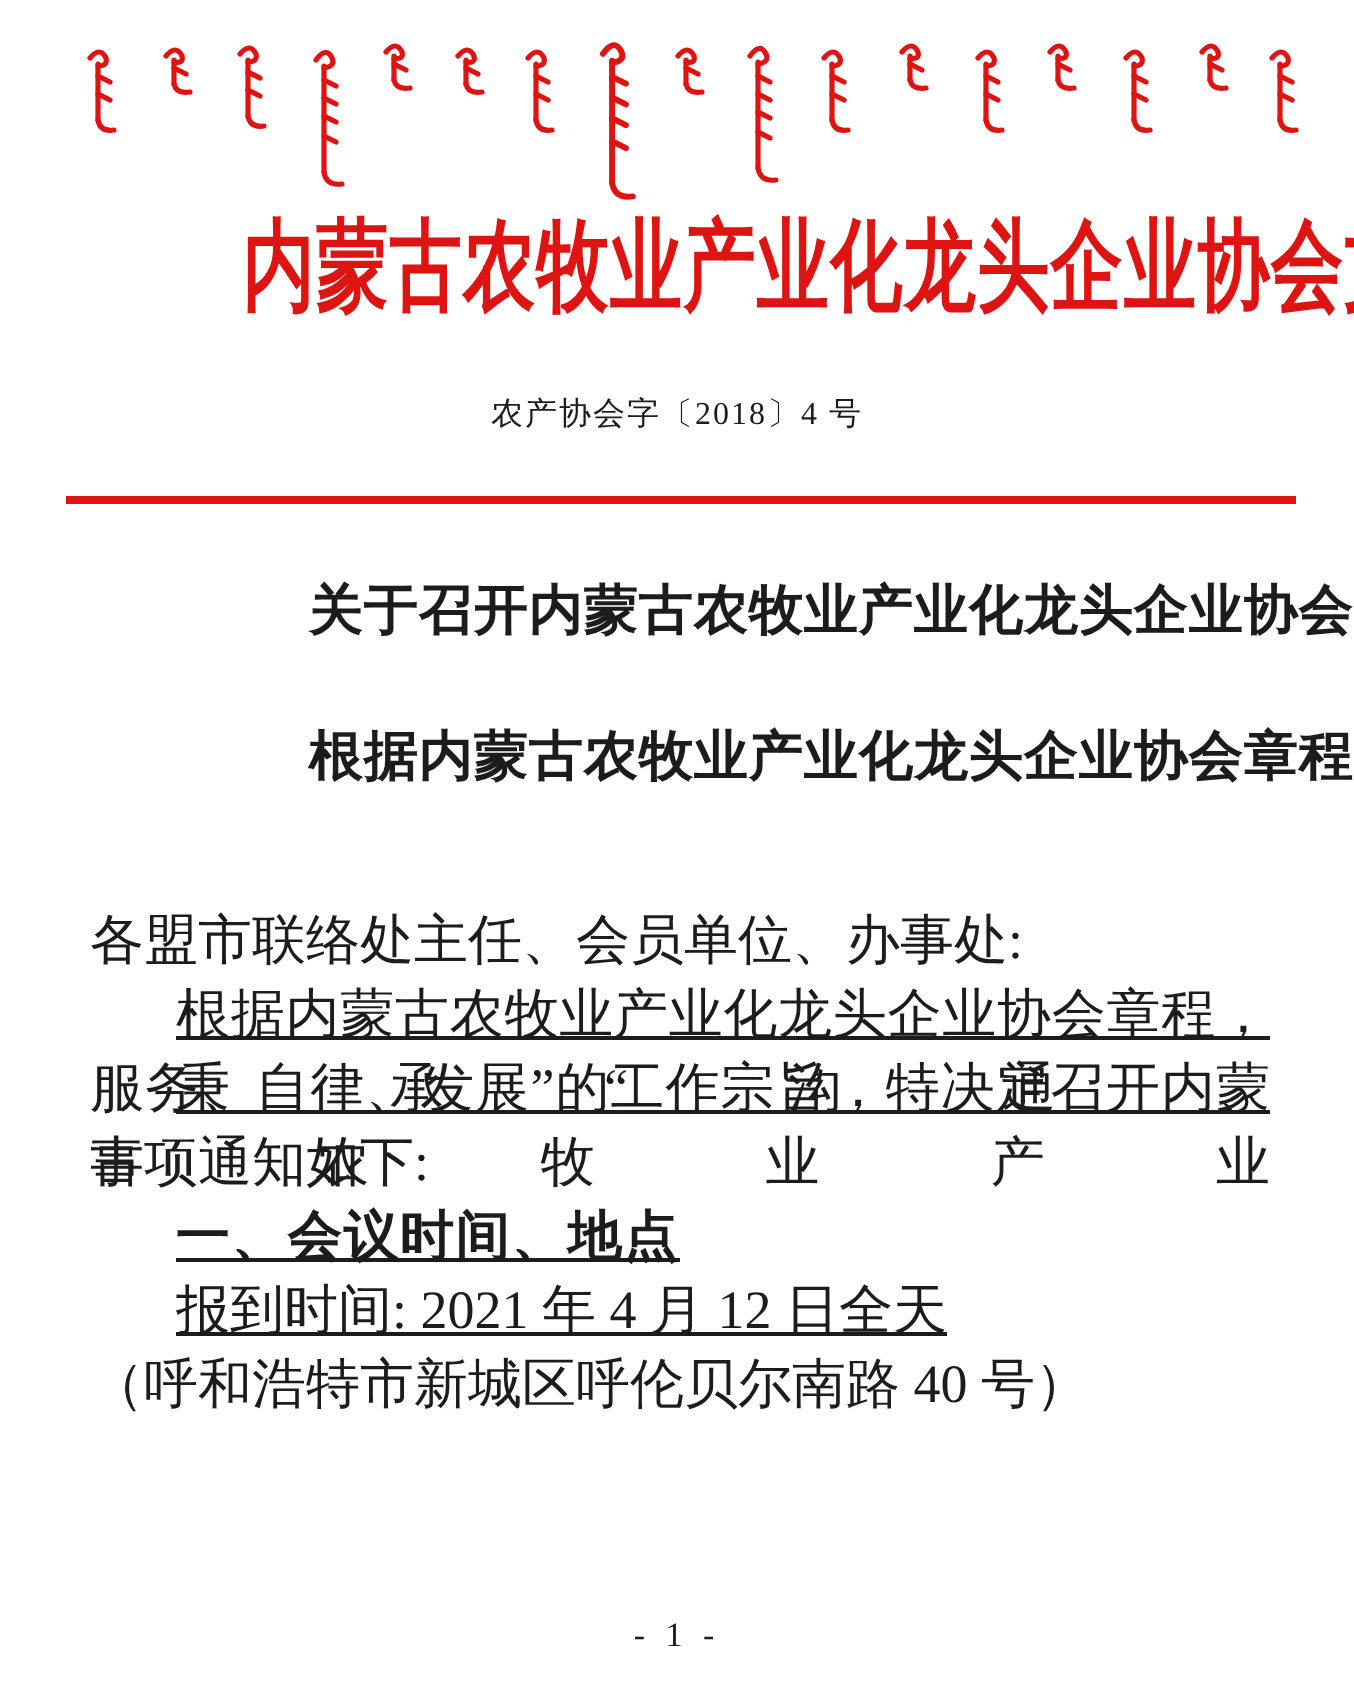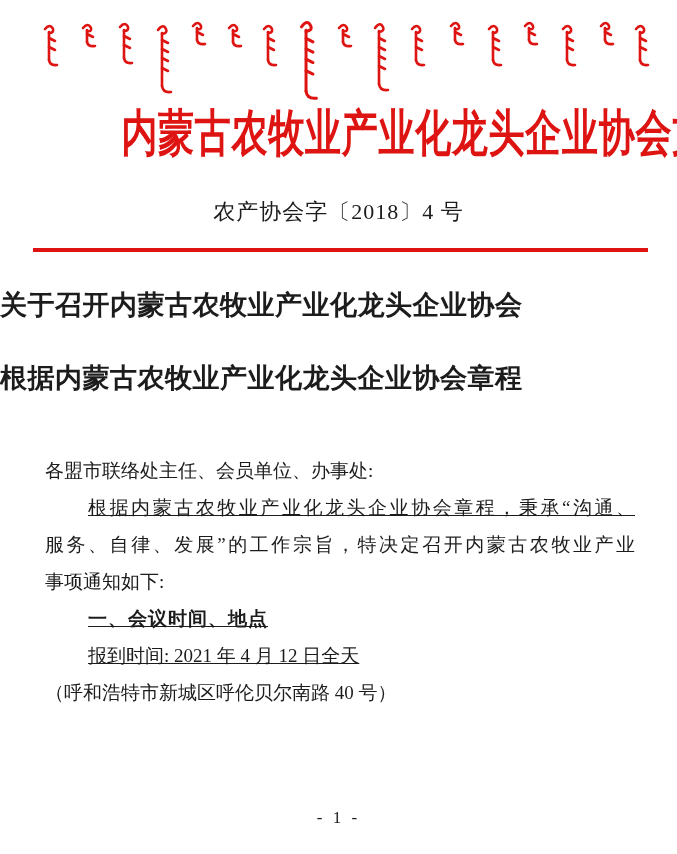--- a/index.html
+++ b/index.html
@@ -31,39 +31,39 @@
     color:var(--red);
     letter-spacing:1px;
     transform:scaleX(0.72);
     transform-origin:center;
     font-family:"Liberation Serif","DejaVu Serif",serif;
   }
   
   .doc-number{
     position:absolute;left:0;top:197px;width:677px;
     text-align:center;
-    font-size:22px;letter-spacing:1px;
+    font-size:16px;letter-spacing:1px;
   }
   
   .red-rule{
     position:absolute;left:33px;top:248px;width:615px;height:4px;
     background:var(--red);
   }
   
   .notice-title{
     position:absolute;left:0;width:677px;
-    text-align:left;font-weight:bold;font-size:27px;
+    text-align:right;font-weight:bold;font-size:27px;
     letter-spacing:0.5px;white-space:nowrap;
   }
   .notice-title.l1{top:287px;}
   .notice-title.l2{top:360px;}
   
   .body-block{
     position:absolute;left:45px;top:452px;width:590px;
-    font-size:19px;line-height:37px;
+    font-size:27px;line-height:37px;
   }
   .bline{height:37px;white-space:nowrap;}
   .bline.just{white-space:normal;text-align:justify;text-align-last:justify;}
   .bline.indent{padding-left:43px;text-decoration:underline;}
   .bline.heading{
     font-family:"Liberation Sans","DejaVu Sans",sans-serif;
     font-weight:bold;letter-spacing:1px;
   }
   
   .footer{

